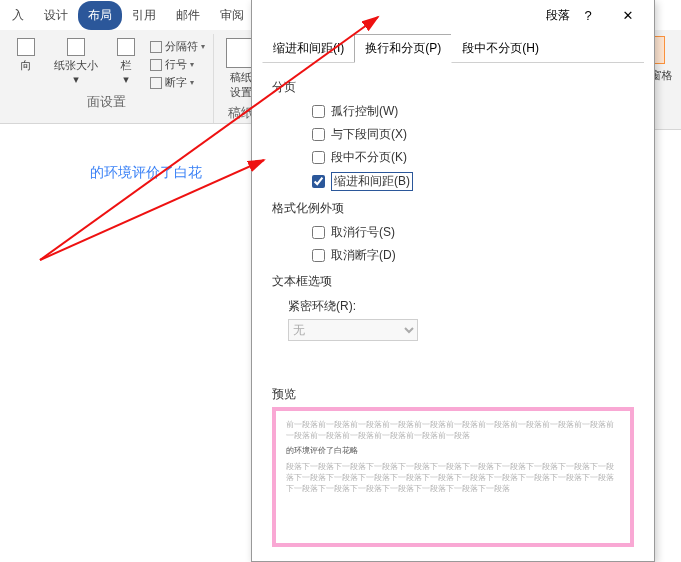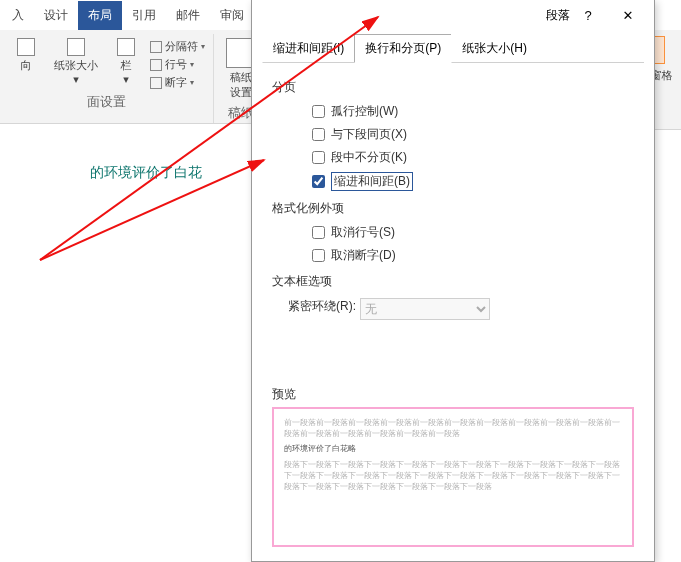--- a/index.html
+++ b/index.html
@@ -1,61 +1,61 @@
 <!DOCTYPE html>
 <html><head>
 <meta charset="utf-8">
 <style>
   * { box-sizing: border-box; margin: 0; padding: 0; font-family: "Microsoft YaHei", SimSun, sans-serif; }
   body { width: 681px; height: 562px; overflow: hidden; background: #fff; position: relative; }
 
   
   .tabbar { height: 30px; background: #fff; display: flex; align-items: flex-end; font-size: 12px; color: #444; padding-left: 2px; }
   .tabbar .tab { padding: 6px 10px 6px; cursor: pointer; }
-  .tabbar .tab.active { background: #2b579a; color: #fff; }
+  .tabbar .tab.active { background: #2b579a; color: #fff; border-radius: 13px; }
   .ribbon { background: #f3f3f3; border-bottom: 1px solid #d6d6d6; padding: 4px 0 0 0; display: flex; font-size: 11px; color: #444; }
   .rgroup { border-right: 1px solid #dcdcdc; padding: 2px 6px 2px 6px; display: flex; flex-direction: column; align-items: center; }
   .rgtop { display: flex; gap: 2px; }
   .rlabel { font-size: 13px; color: #666; margin-top: 2px; text-align:right; }
   .rbtn { display: flex; flex-direction: column; align-items: center; padding: 2px 6px; cursor:pointer; min-width: 40px; }
   .rbtn .ic { width: 18px; height: 18px; border: 1px solid #888; background: #fff; margin-bottom: 2px; }
   .rbtn .ic.big { width: 30px; height: 30px; }
   .mini { font-size: 11px; padding: 1px 2px; white-space: nowrap; cursor:pointer; display:flex; align-items:center; gap:3px;}
   .mini .mi { width:12px; height:12px; border:1px solid #888; display:inline-block;}
   .mini .dd { font-size: 8px; color:#666; }
 
   .right-pane { position: absolute; right: 0; top: 30px; width: 62px; height: 100px; background: #f3f3f3; border-left: 1px solid #dcdcdc; border-bottom: 1px solid #d6d6d6; display:flex; flex-direction:column; align-items:center; padding-top:6px; font-size:11px; color:#444; }
   .right-pane .ic { width:28px; height:28px; border:1px solid #fb923c; background:#fde4d0; margin-bottom:4px;}
   .right-pane .dd { font-size:8px; color:#666;}
 
   
   .docarea { position: absolute; left: 0; top: 130px; right: 0; bottom: 0; background: #fff; }
-  .doctext { position: absolute; left: 90px; top: 34px; font-size: 14px; color: #0f766e; font-family: SimSun, serif; }
+  .doctext { position: absolute; left: 90px; top: 34px; font-size: 14px; color: #3b82f6; font-family: SimSun, serif; }
 
   
   .dialog { position: absolute; left: 251px; top: 0; width: 404px; height: 562px; background: #fff; border: 1px solid #999; border-top:none; box-shadow: 2px 2px 8px rgba(0,0,0,.2); display: flex; flex-direction: column; }
   .dialog-title { height: 30px; display: flex; align-items: center; justify-content: flex-end; padding: 0 8px 0 10px; font-size: 12px; }
   .dialog-title .right { display:flex; gap:4px; }
   .dialog-title .wbtn { width: 36px; height: 24px; display:flex; align-items:center; justify-content:center; font-size:13px; cursor:pointer; }
 
   .dtabs { display: flex; padding: 4px 10px 0 10px; font-size: 12px; }
   .dtab { padding: 5px 10px; border: 1px solid transparent; border-bottom: 1px solid #d0d0d0; cursor:pointer; margin-right:-1px; background:#fff; }
   .dtab.active { border: 1px solid #adadad; border-bottom: 1px solid #fff; }
   .dtabs-rest { flex:1; border-bottom:1px solid #d0d0d0;}
 
   .dbody { padding: 10px 20px; font-size: 12px; color: #333; flex:1; display:flex; flex-direction:column; }
   .section-head { margin: 6px 0 4px 0; }
   .chkrow { display: flex; align-items: center; margin: 3px 0 3px 16px; gap: 6px; padding-left: 24px; }
   .chkrow input[type=checkbox] { width: 13px; height: 13px; }
   .chkrow.checked input { accent-color: #2b579a; }
   .chkrow.highlight label { border:1px solid #2b579a; padding:0 2px; }
-  .selwrap { margin: 4px 0 4px 16px; display:flex; flex-direction:row; gap:4px; }
+  .selwrap { margin: 4px 0 4px 16px; display:flex; flex-direction:column; gap:4px; }
   .selwrap select { width: 130px; height: 22px; font-size: 12px; background:#f6f6f6; border:1px solid #bbb; color:#888;}
   .preview-head { margin-top: 6px; }
-  .preview-box { border: 2px solid #f9a8d4; margin: 4px 0; padding: 8px 10px; height: 140px; overflow:hidden; font-size: 8px; color: #b0b0b0; line-height: 1.4; font-family: SimSun, serif; }
+  .preview-box { border: 4px solid #f9a8d4; margin: 4px 0; padding: 8px 10px; height: 140px; overflow:hidden; font-size: 8px; color: #b0b0b0; line-height: 1.4; font-family: SimSun, serif; }
   .preview-box .main { color:#555; margin: 4px 0; }
 
   
   .arrow { position:absolute; pointer-events:none; z-index: 20;}
 
 </style>
 </head>
 <body>
 
 <div class="tabbar">
@@ -150,21 +150,21 @@
     <span>段落</span>
     <div class="right">
       <div class="wbtn">?</div>
       <div class="wbtn">✕</div>
     </div>
   </div>
 
   <div class="dtabs">
     <div class="dtab">缩进和间距(I)</div>
     <div class="dtab active">换行和分页(P)</div>
-    <div class="dtab">纸张大小(H)</div>
+    <div class="dtab">段中不分页(H)</div>
     <div class="dtabs-rest"></div>
   </div>
 
   <div class="dbody">
     <div class="section-head">分页</div>
     <div class="chkrow">
       <input type="checkbox" style="">
       <label>孤行控制(W)</label>
     </div>
     <div class="chkrow">

